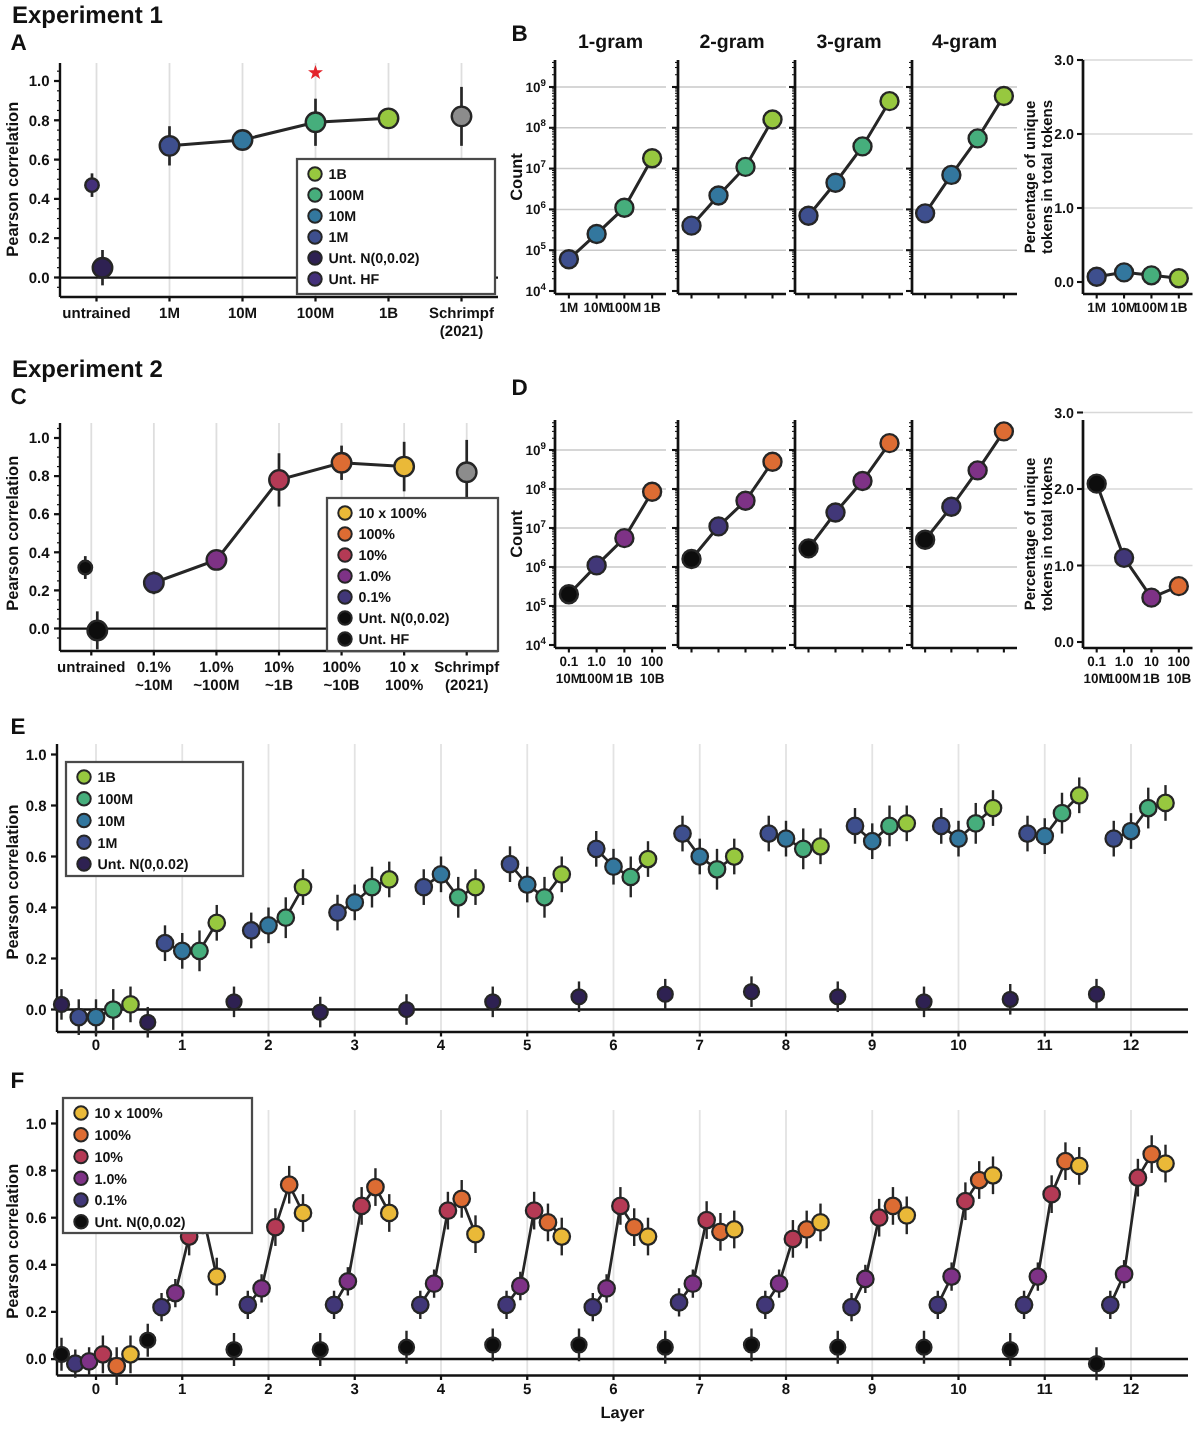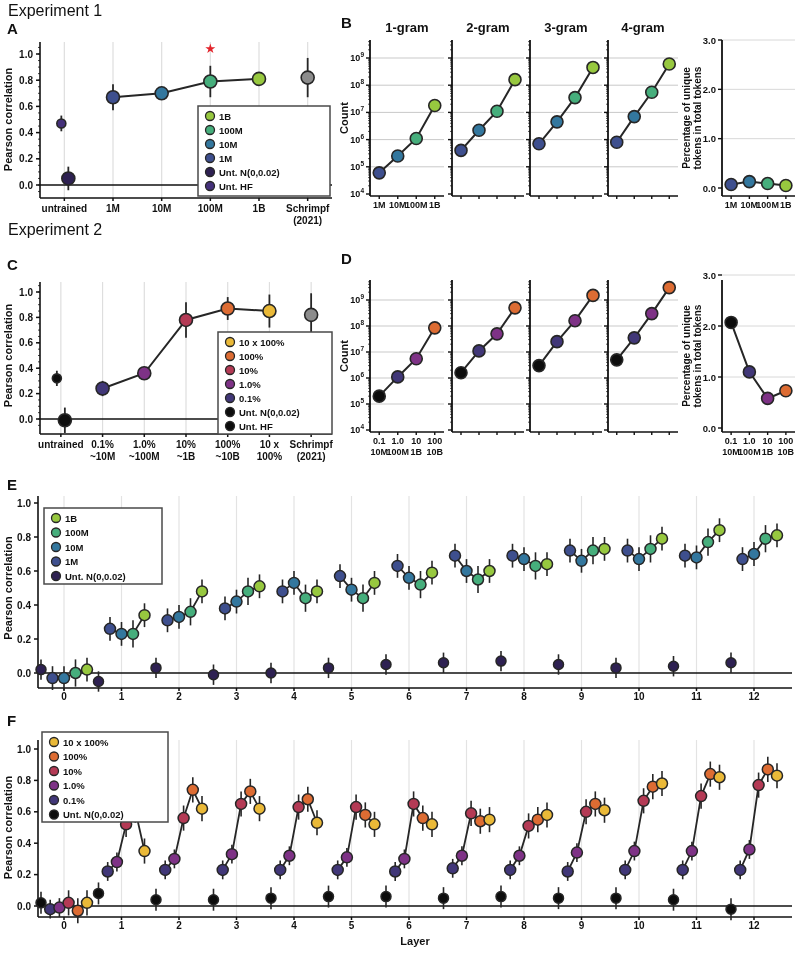--- a/index.html
+++ b/index.html
@@ -1,30 +1,30 @@
 <!DOCTYPE html>
 <html><head>
 <meta charset="utf-8">
 <style>
   html,body{margin:0;padding:0;background:#fff;}
   #fig{position:relative;width:800px;height:955px;background:#fff;
        font-family:"Liberation Sans","DejaVu Sans",sans-serif;color:#111;}
-  .exp-title{position:absolute;font-size:16px;font-weight:normal;}
+  .exp-title{position:absolute;font-size:16px;font-weight:bold;}
   .panel-letter{position:absolute;font-size:15px;font-weight:bold;}
   svg{position:absolute;overflow:visible;}
   text{font-family:"Liberation Sans","DejaVu Sans",sans-serif;}
 </style>
 </head>
 <body>
 
 <div id="fig">
   <div class="exp-title" style="left:8px;top:2px">Experiment 1</div>
   <div class="panel-letter" style="left:7px;top:20px">A</div>
   <div class="panel-letter" style="left:341px;top:14px">B</div>
-  <div class="exp-title" style="left:8px;top:221px">Experiment 2</div>
+  <div class="exp-title" style="left:8px;top:238px">Experiment 2</div>
   <div class="panel-letter" style="left:7px;top:256px">C</div>
   <div class="panel-letter" style="left:341px;top:250px">D</div>
   <div class="panel-letter" style="left:7px;top:476px">E</div>
   <div class="panel-letter" style="left:7px;top:712px">F</div>
 
   <svg id="svgA" style="left:0;top:18px" width="340" height="232">
       <line x1="64.33333333333333" y1="24" x2="64.33333333333333" y2="180" stroke="#dedede" stroke-width="1.2"></line>
       <line x1="113" y1="24" x2="113" y2="180" stroke="#dedede" stroke-width="1.2"></line>
       <line x1="161.66666666666669" y1="24" x2="161.66666666666669" y2="180" stroke="#dedede" stroke-width="1.2"></line>
       <line x1="210.33333333333334" y1="24" x2="210.33333333333334" y2="180" stroke="#dedede" stroke-width="1.2"></line>

